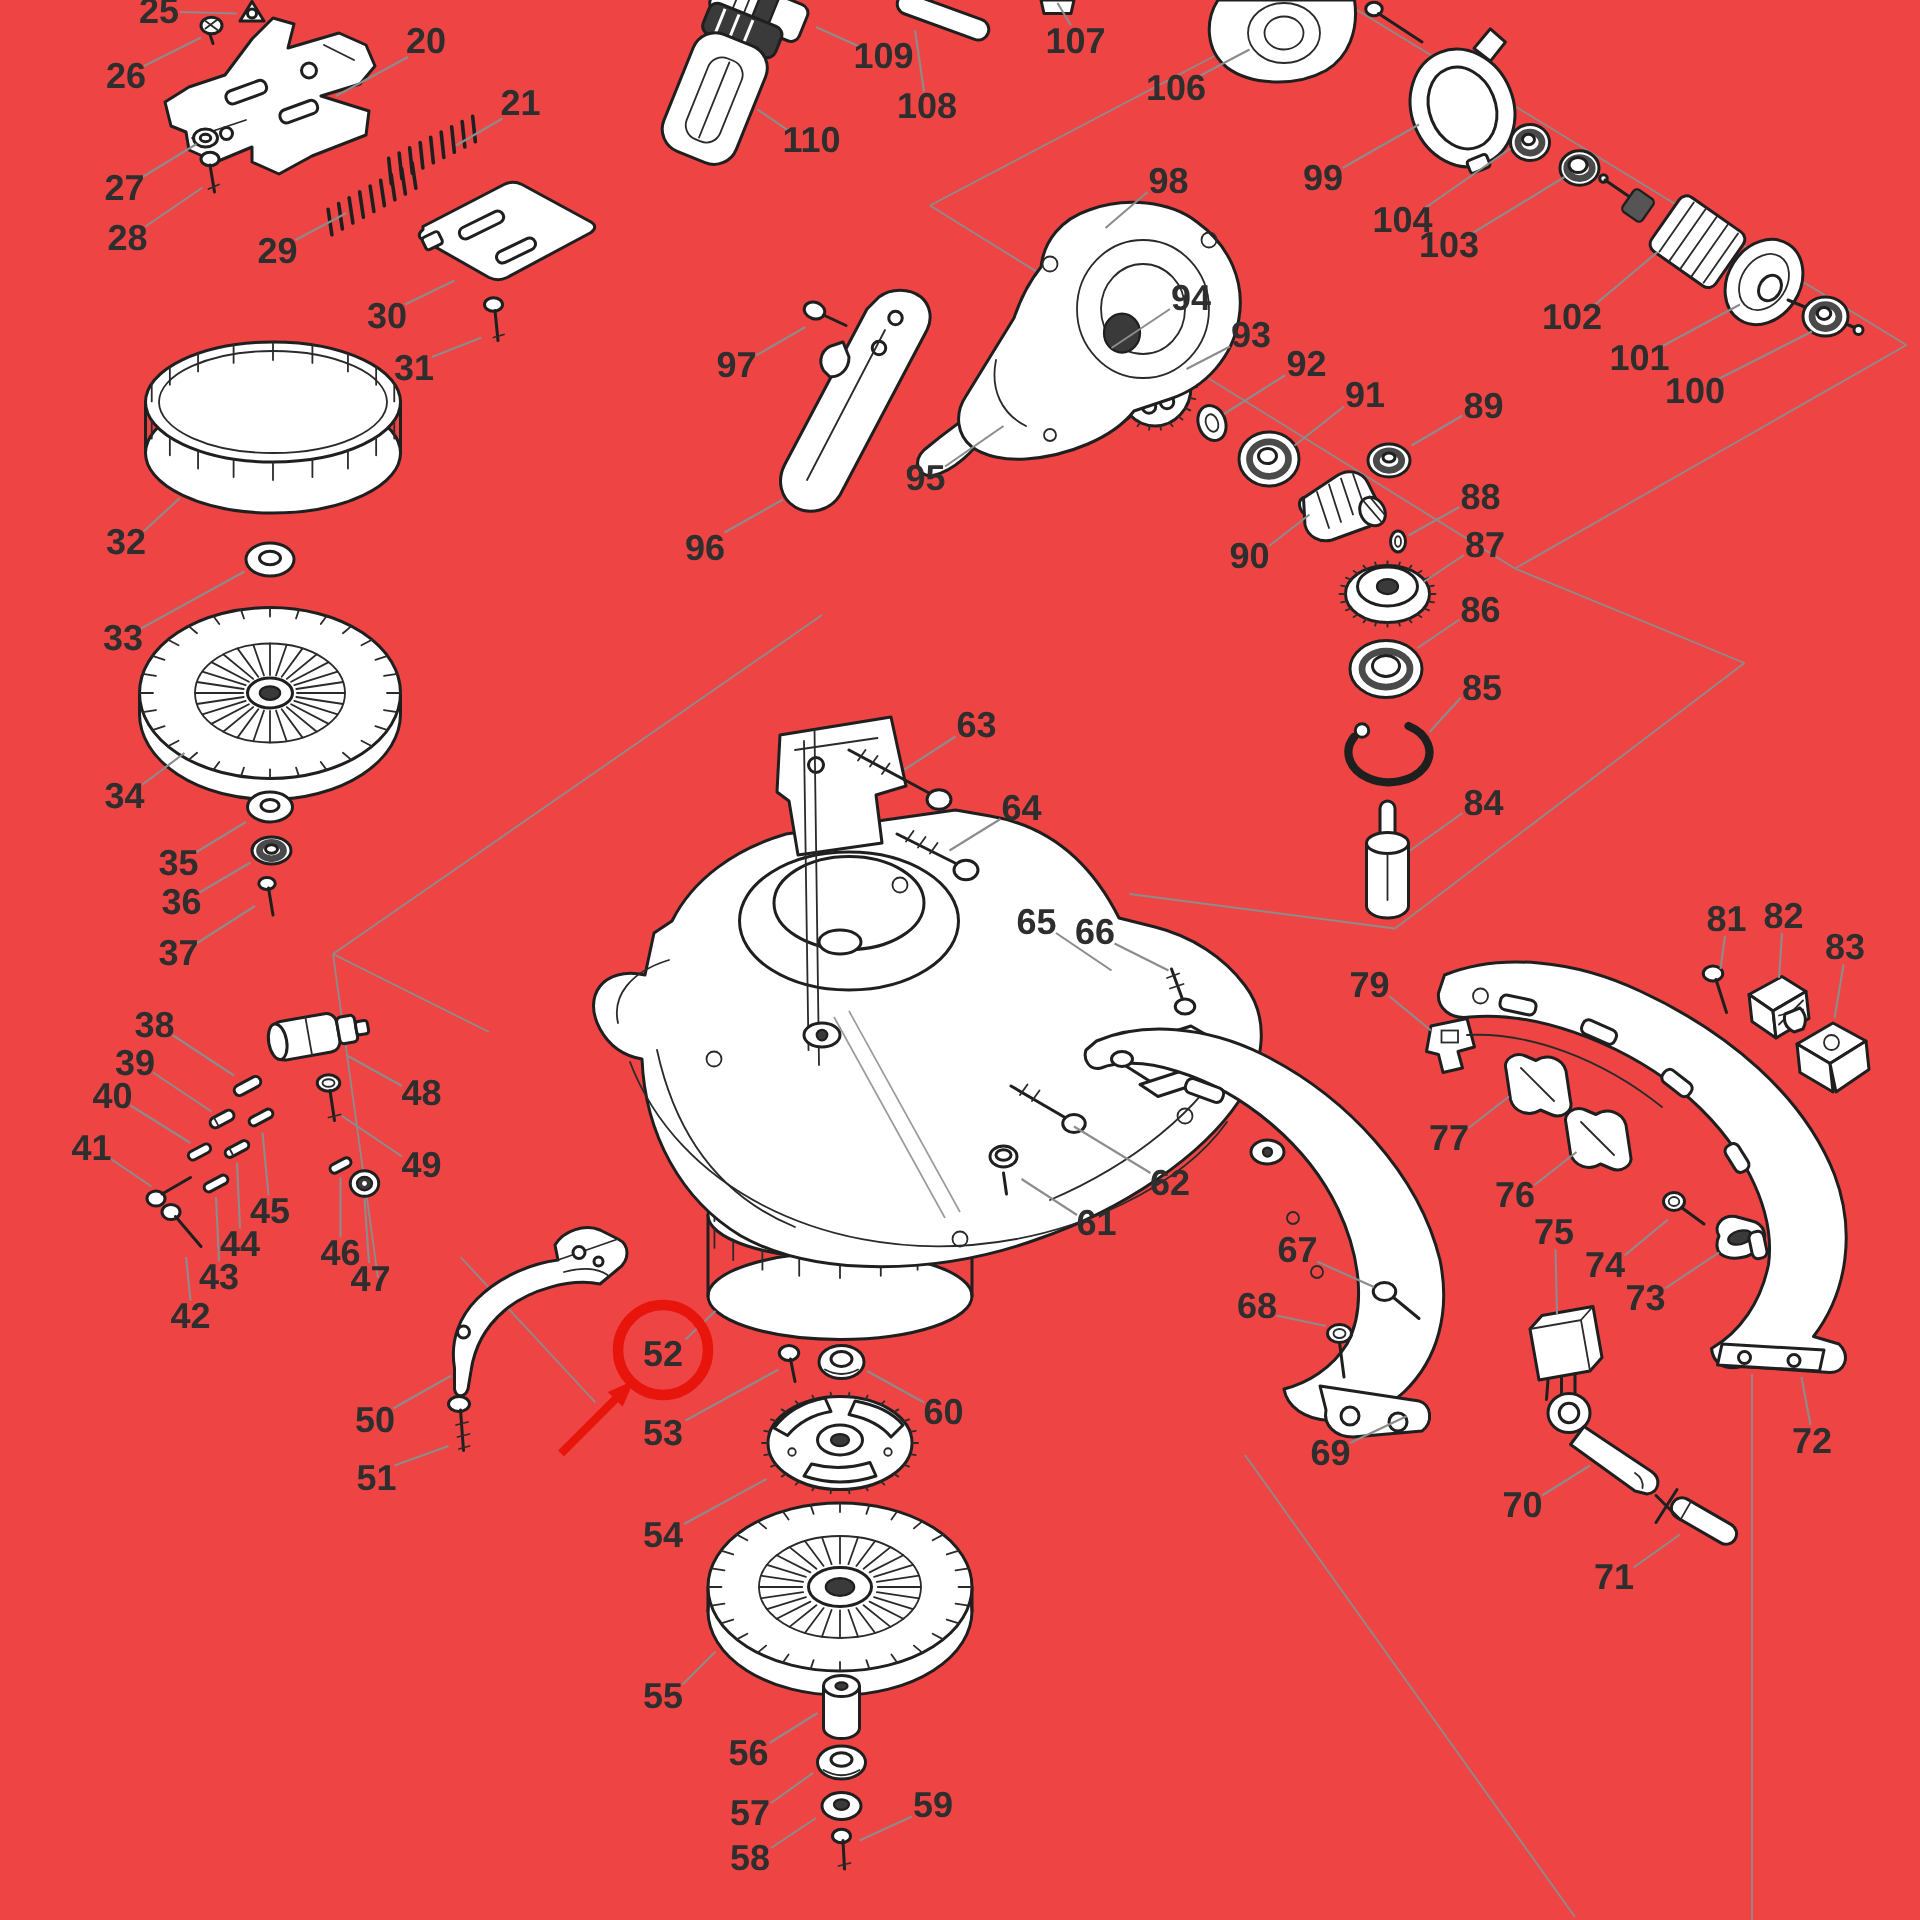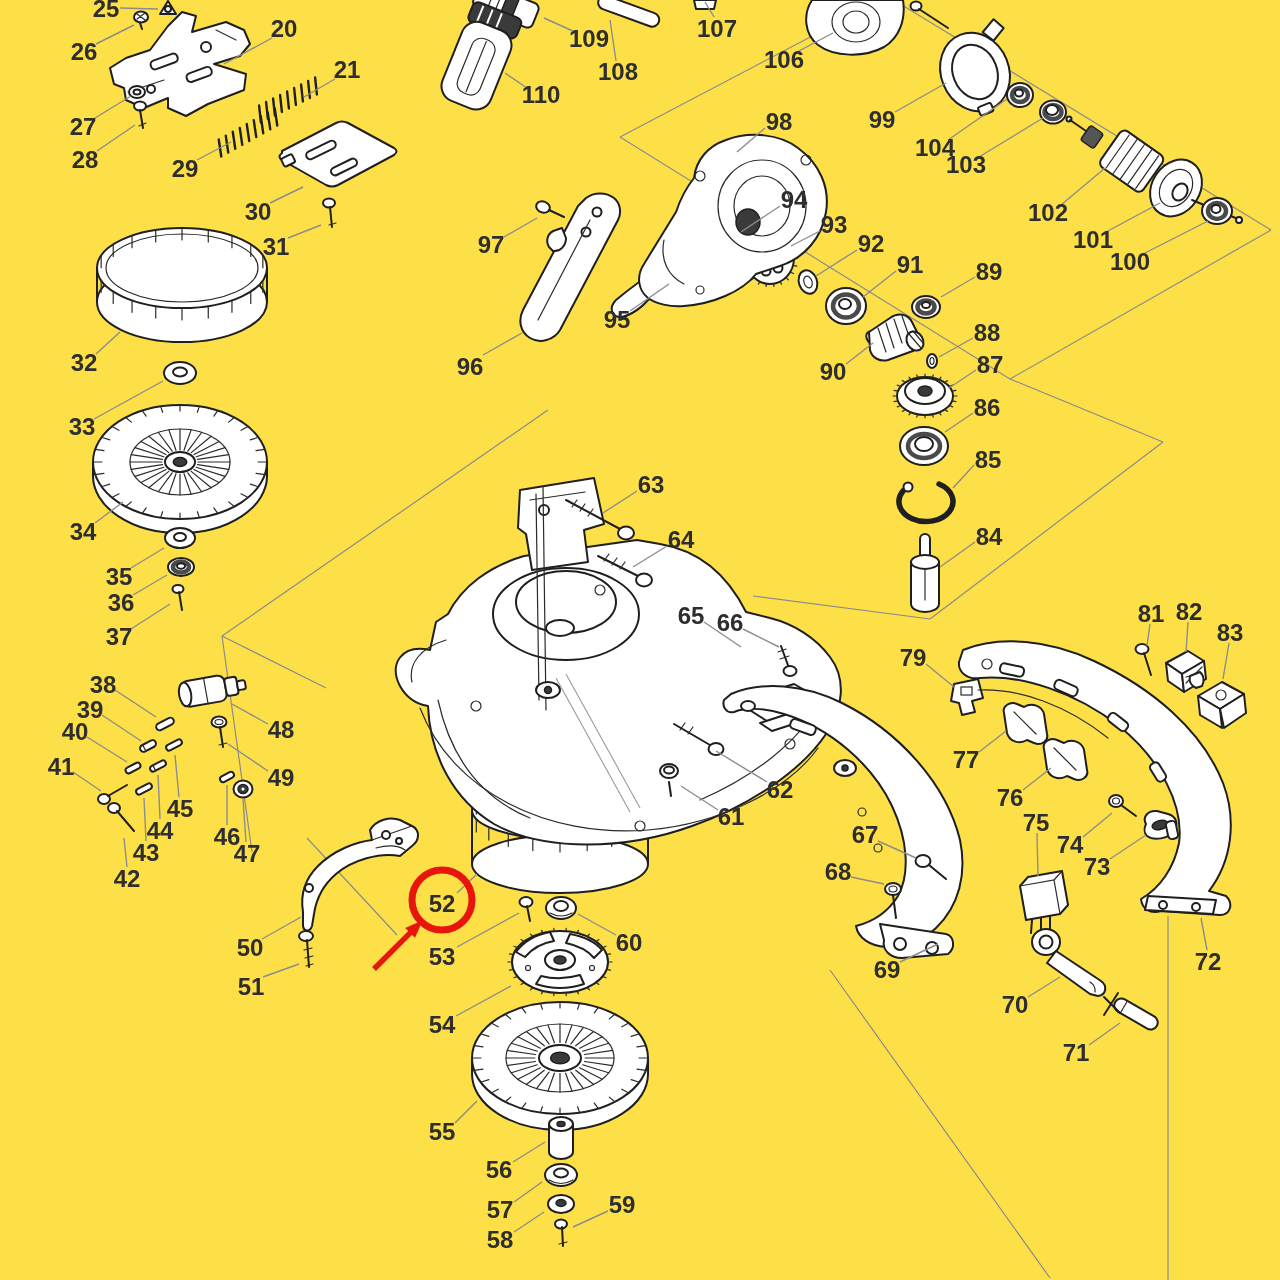--- a/index.html
+++ b/index.html
@@ -1,16 +1,16 @@
 <!DOCTYPE html>
 <html><head>
 <meta charset="utf-8">
 <style>
   html,body{margin:0;padding:0;background:#fff;}
-  #stage{width:1280px;height:1280px;position:relative;background:#fde047;overflow:hidden;
+  #stage{width:1280px;height:1280px;position:relative;background:#ef4444;overflow:hidden;
          font-family:"Liberation Sans",sans-serif;}
   svg{display:block}
   .fw{fill:#fff;stroke:#1f1f1f;stroke-width:2;stroke-linejoin:round;stroke-linecap:round}
   .fd{fill:#3a3a3a;stroke:#1f1f1f;stroke-width:1.5}
   .ln{fill:none;stroke:#1f1f1f;stroke-width:2;stroke-linecap:round;stroke-linejoin:round}
   .thin{fill:none;stroke:#2a2a2a;stroke-width:1.2;stroke-linecap:round}
   .mid{fill:none;stroke:#4a4a4a;stroke-width:4.5}
   .gl{stroke:#8c8c8c;stroke-width:1.2}
   .axis{stroke:#9a9a9a;stroke-width:1.1}
 </style>

